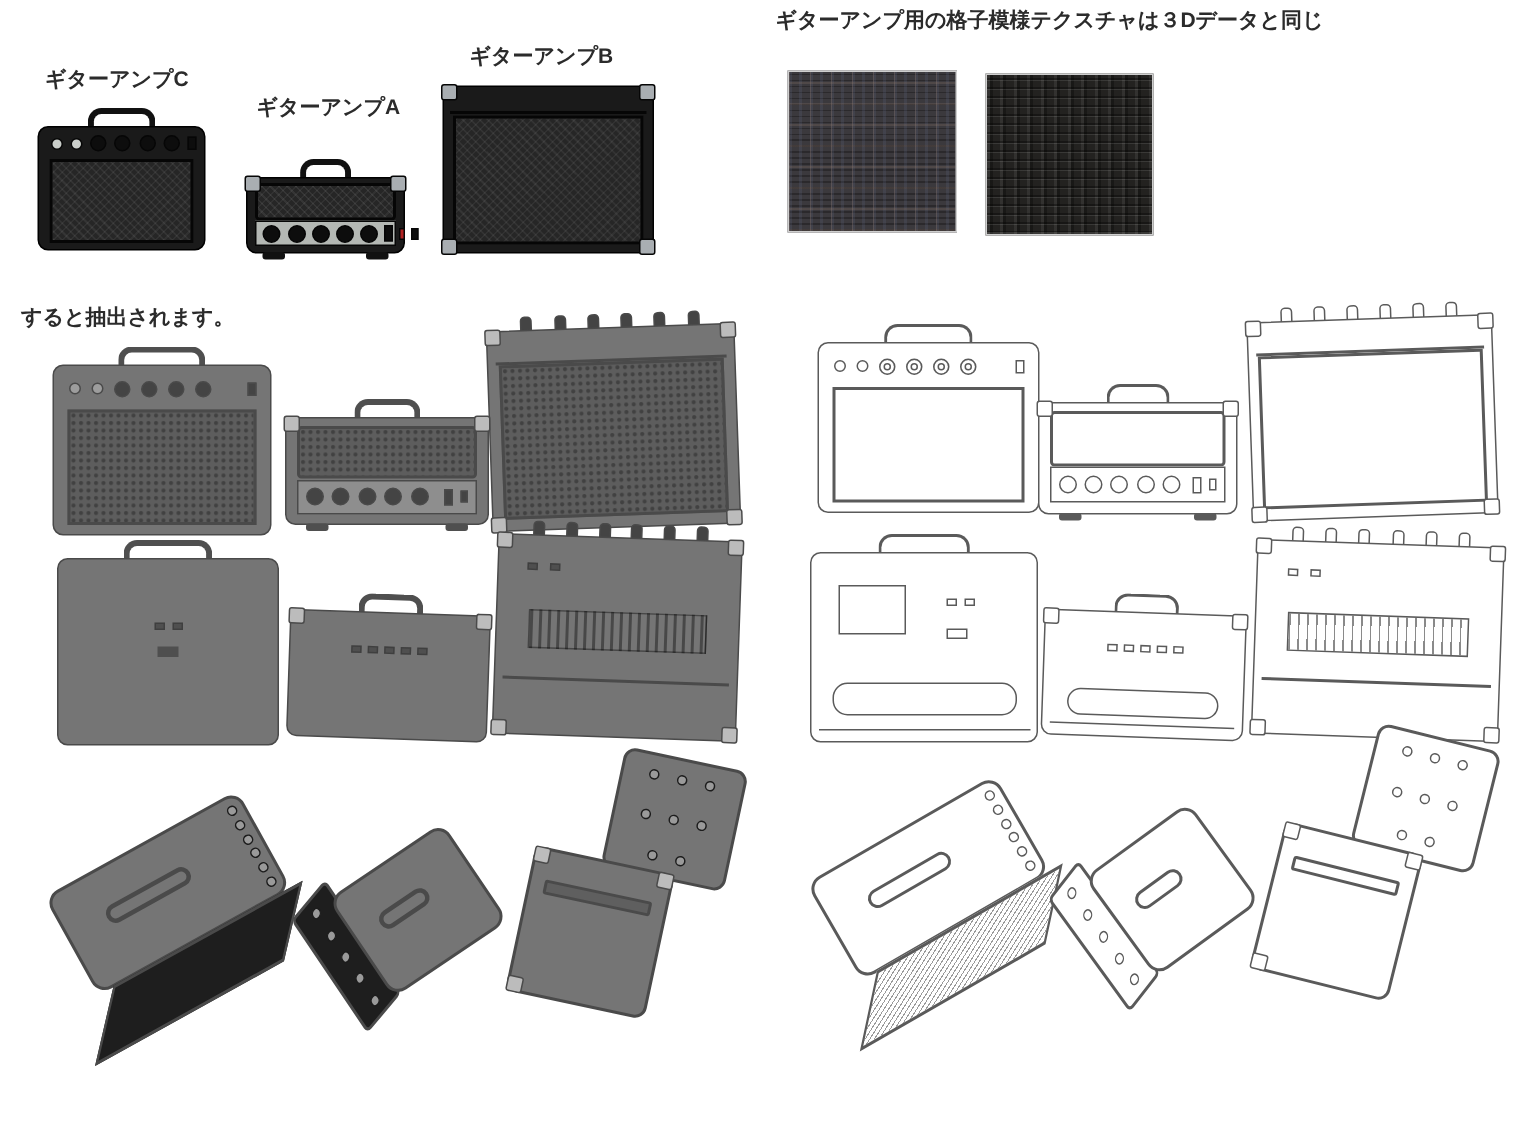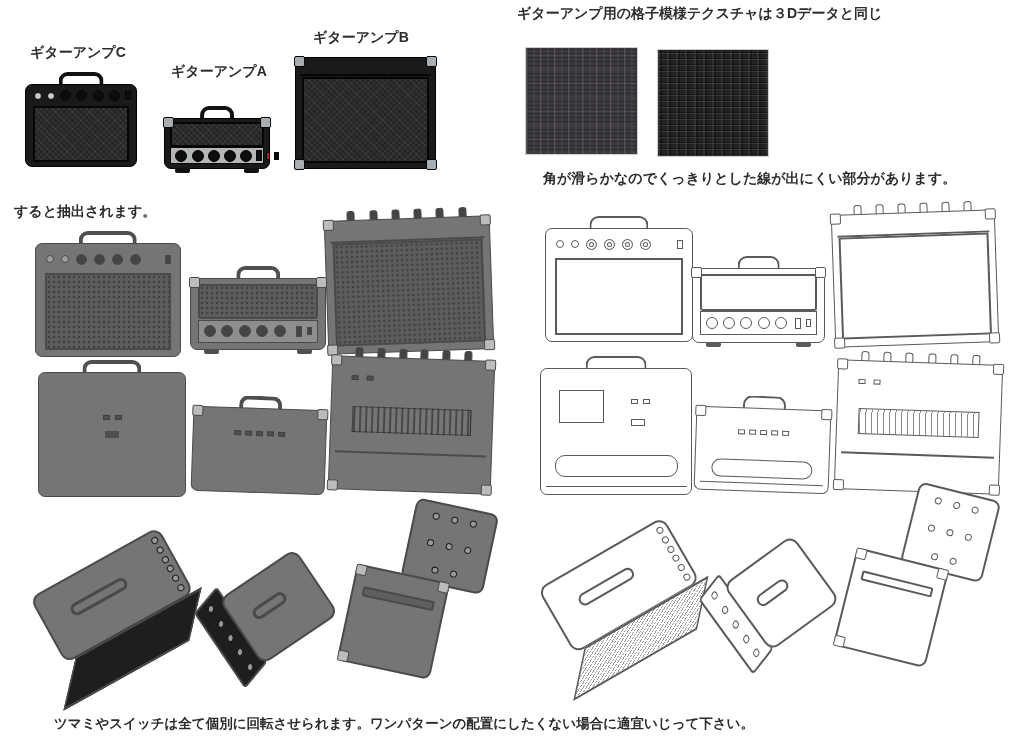--- a/index.html
+++ b/index.html
@@ -161,21 +161,20 @@
       <i class="corner bl"></i>
         <i class="corner br"></i>
       <div class="cstrip"></div>
       <div class="cgrille grille-pat"></div>
     </div>
   </div>
 
   <div class="txt" style="left:517px;top:3px">ギターアンプ用の格子模様テクスチャは３Dデータと同じ</div>
   <div class="swatch plaid" style="left:525px;top:47px;width:113px;height:108px"></div>
   <div class="swatch weave" style="left:657px;top:49px;width:112px;height:108px"></div>
-  <div class="txt" style="left:543px;top:168px">角が滑らかなのでくっきりとした線が出にくい部分があります。</div>
 
   <div class="txt" style="left:14px;top:201px">すると抽出されます。</div>
 
   <div class="amp ampA v-gray" style="left:35px;top:243px;width:146px;height:114px">
     <i class="handle"></i>
     <div class="box">
       <div class="cpanel">
         <i class="j"></i>
           <i class="j"></i>
         <i class="k"></i>
@@ -490,15 +489,14 @@
       </div>
       <div class="pfrontc">
         <i class="corner tl"></i>
           <i class="corner tr"></i>
         <i class="corner bl"></i>
         <div class="pslot"></div>
       </div>
     </div>
   </div>
 
-  <div class="txt txt-sm" style="left:54px;top:714px">ツマミやスイッチは全て個別に回転させられます。ワンパターンの配置にしたくない場合に適宜いじって下さい。</div>
 
 </div>
 
 </body></html>

